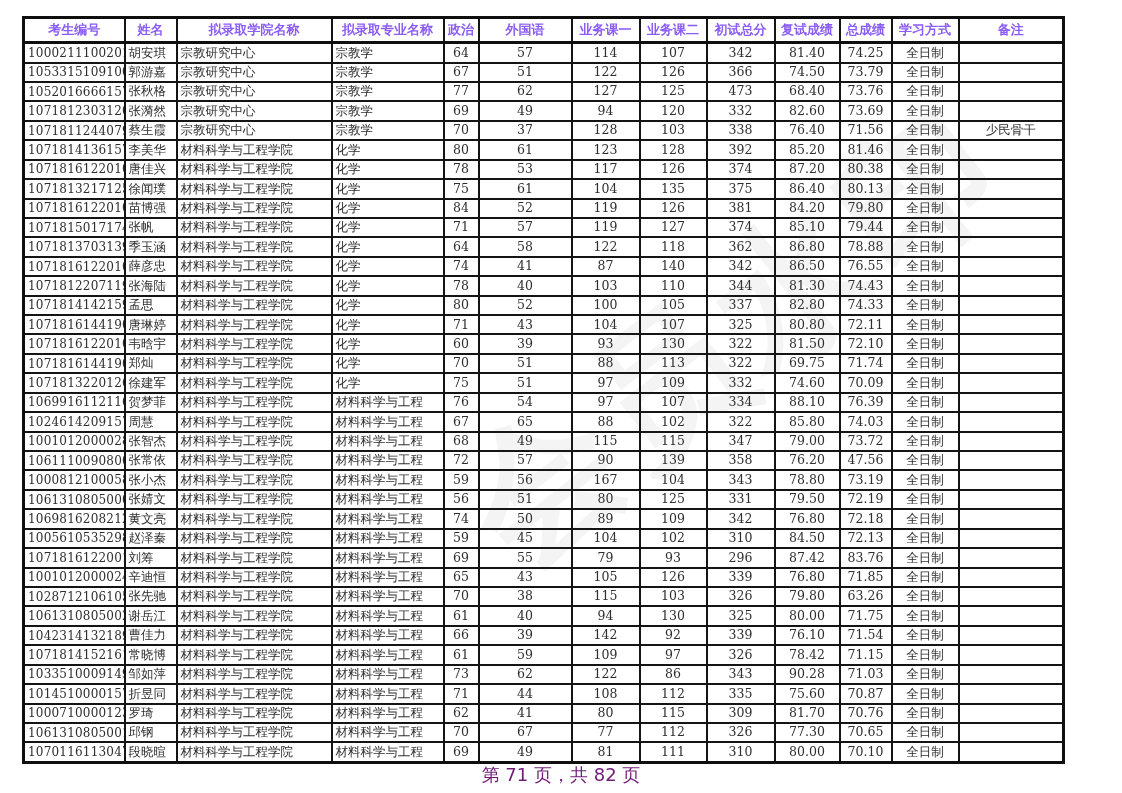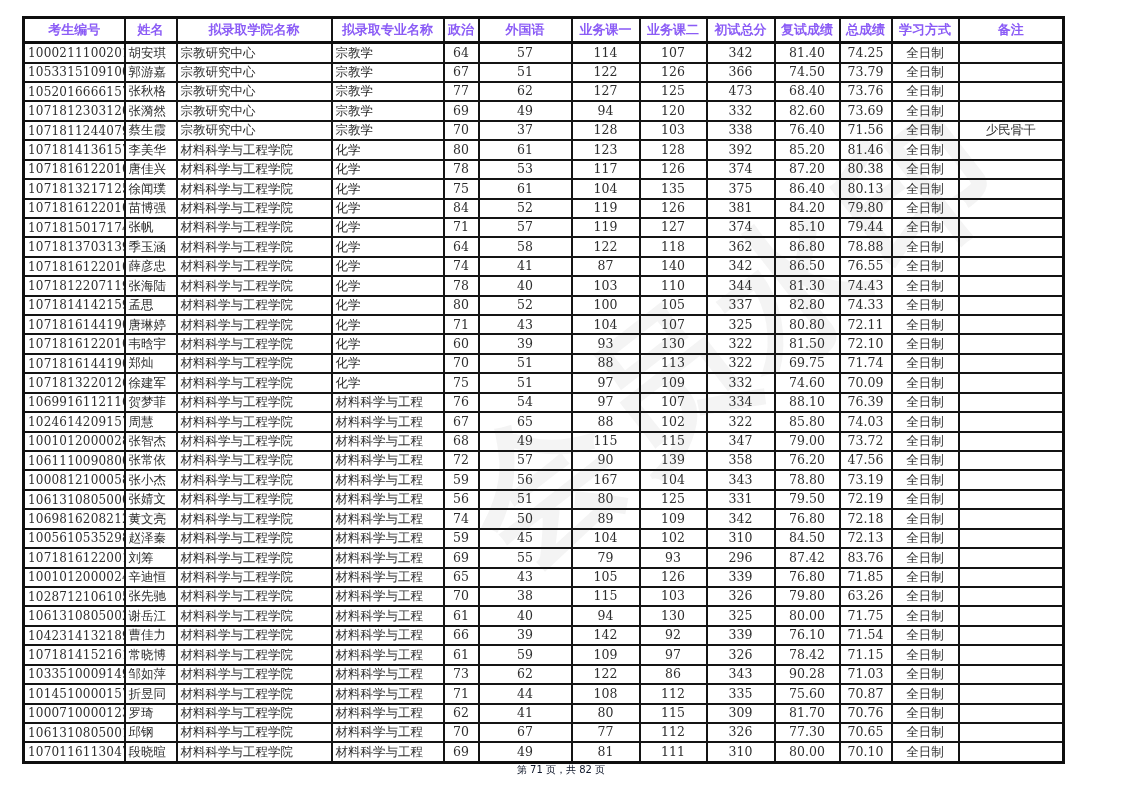--- a/index.html
+++ b/index.html
@@ -53,22 +53,22 @@
   table.admission td:nth-child(n+5)  { text-align: center; }
   table.admission td:nth-child(1)    { font-size: 12px; letter-spacing: 0.2px; }
 
   .footer {
     position: absolute;
     left: 0;
     top: 763px;
     width: 100%;
     text-align: center;
     font-family: "DejaVu Sans", "Liberation Sans", sans-serif;
-    font-size: 10px;
-    color: #0f172a;
+    font-size: 18px;
+    color: #701a75;
   }
   .watermark {
     position: absolute;
     left: 430px;
     top: 270px;
     width: 520px;
     font-family: "DejaVu Sans", "Liberation Sans", sans-serif;
     font-size: 150px;
     font-weight: bold;
     color: rgba(60, 60, 60, 0.06);

